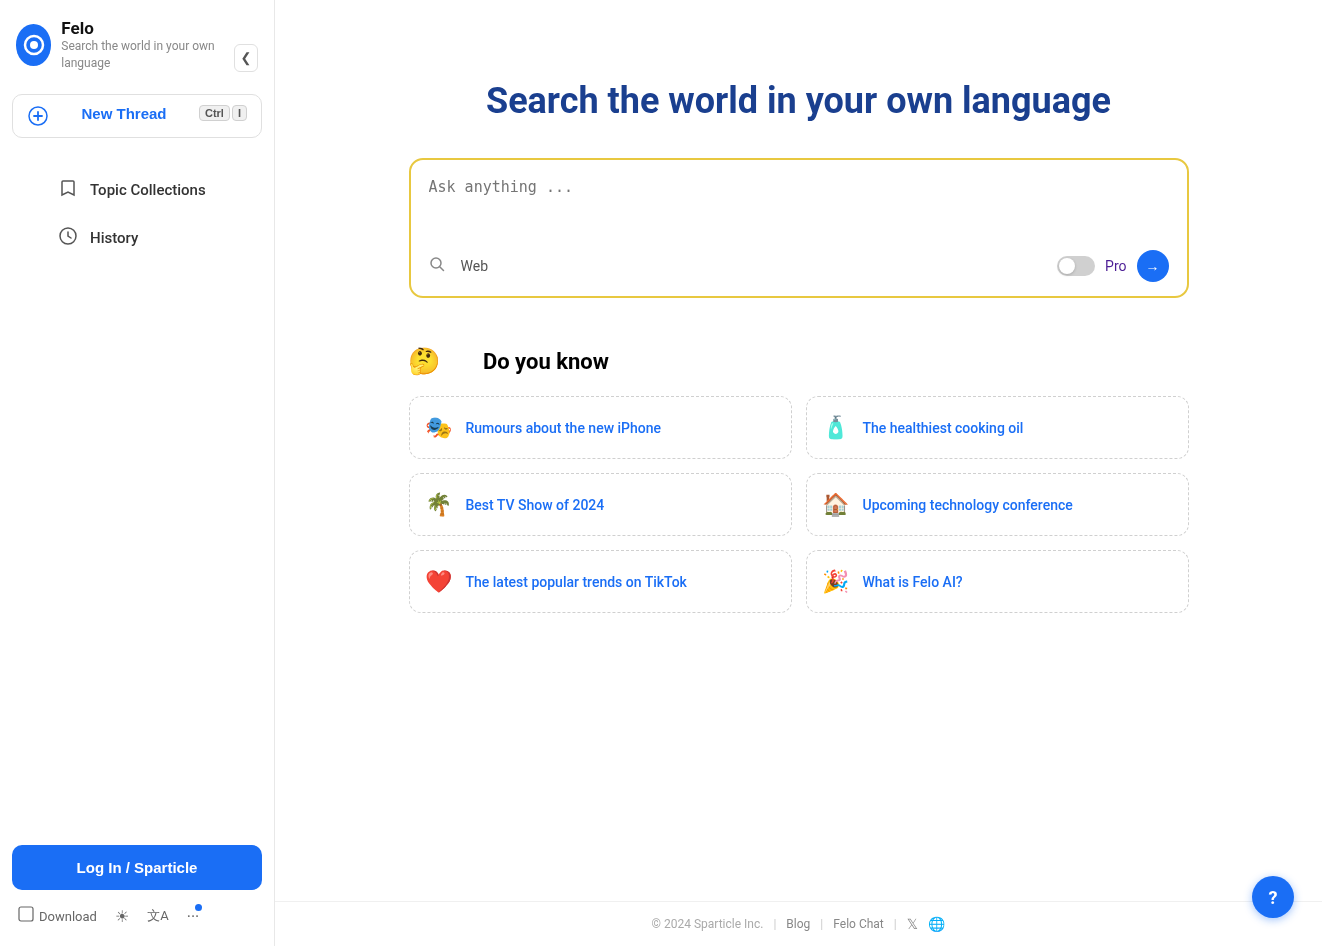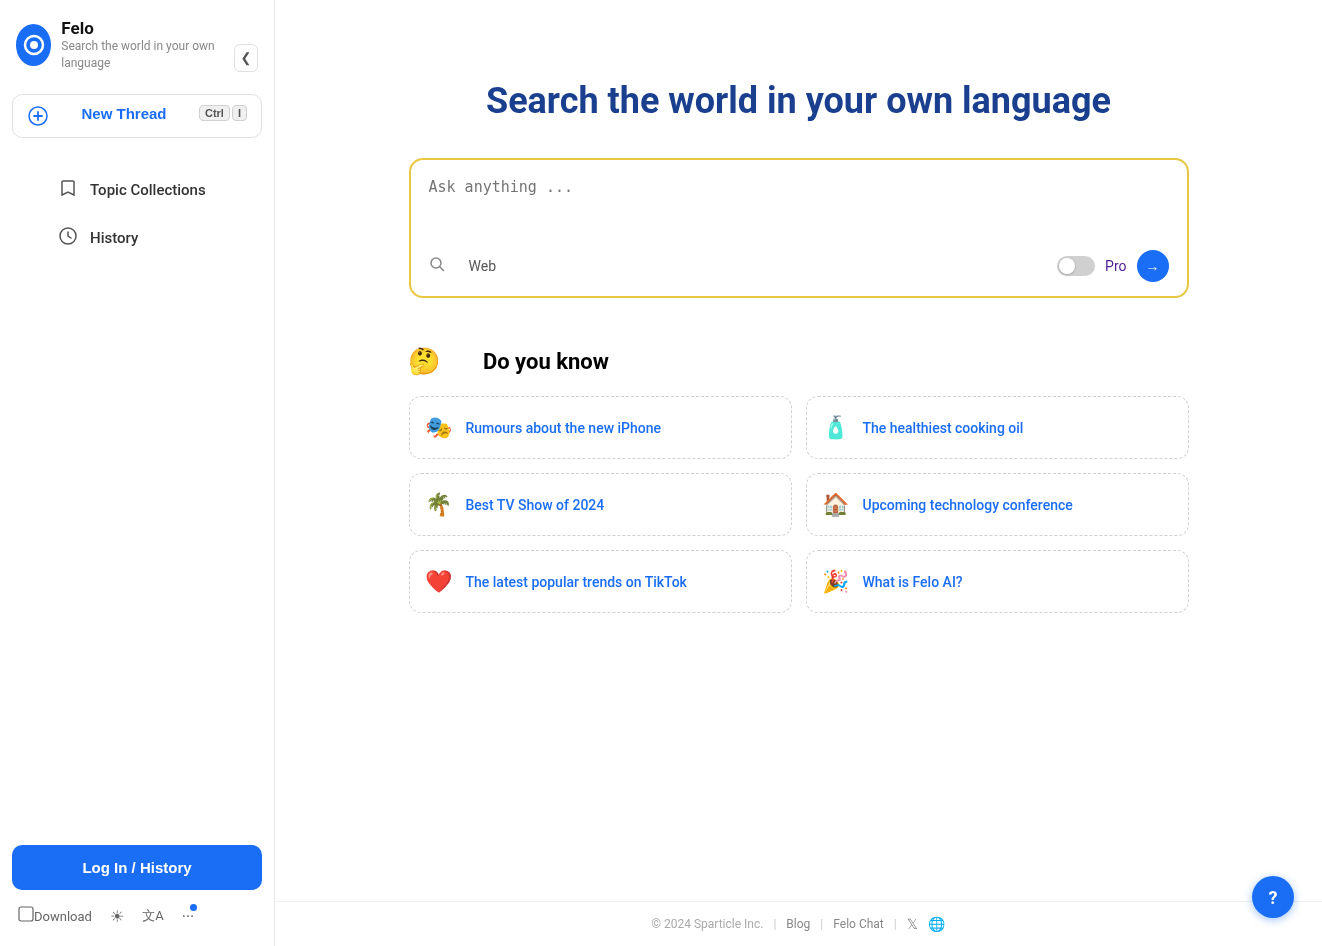--- a/index.html
+++ b/index.html
@@ -171,20 +171,21 @@
     .sidebar-tools {
       display: flex;
       align-items: center;
       gap: 18px;
       padding: 4px 6px;
     }
 
     .tool-item {
       display: flex;
       align-items: center;
+      gap: 5px;
       cursor: pointer;
       color: #666;
       font-size: 13px;
     }
 
     .tool-icon {
       font-size: 16px;
     }
 
     .tool-dots {
@@ -251,21 +252,21 @@
     .search-footer {
       display: flex;
       align-items: center;
       justify-content: space-between;
       margin-top: 8px;
     }
 
     .search-web {
       display: flex;
       align-items: center;
-      gap: 24px;
+      gap: 16px;
       color: #555;
       font-size: 14px;
     }
 
     .search-web-icon {
       font-size: 15px;
       color: #888;
     }
 
     .search-right {
@@ -465,21 +466,21 @@
         <svg width="20" height="20" viewBox="0 0 20 20" fill="none">
           <circle cx="10" cy="10" r="8" stroke="#555" stroke-width="1.5"></circle>
           <polyline points="10,6 10,10 13,12" stroke="#555" stroke-width="1.5" stroke-linecap="round"></polyline>
         </svg>
       </span>
       <span>History</span>
     </div>
   </nav>
 
   <div class="sidebar-bottom">
-    <button class="login-btn">Log In / History</button>
+    <button class="login-btn">Log In / Sparticle</button>
     <div class="sidebar-tools">
       <div class="tool-item">
         <span class="tool-icon">
           <svg width="16" height="16" viewBox="0 0 16 16" fill="none">
             <rect x="1" y="1" width="14" height="14" rx="2" stroke="#666" stroke-width="1.2" fill="none"></rect>
           </svg>
         </span>
         <span>Download</span>
       </div>
       <div class="tool-item">

